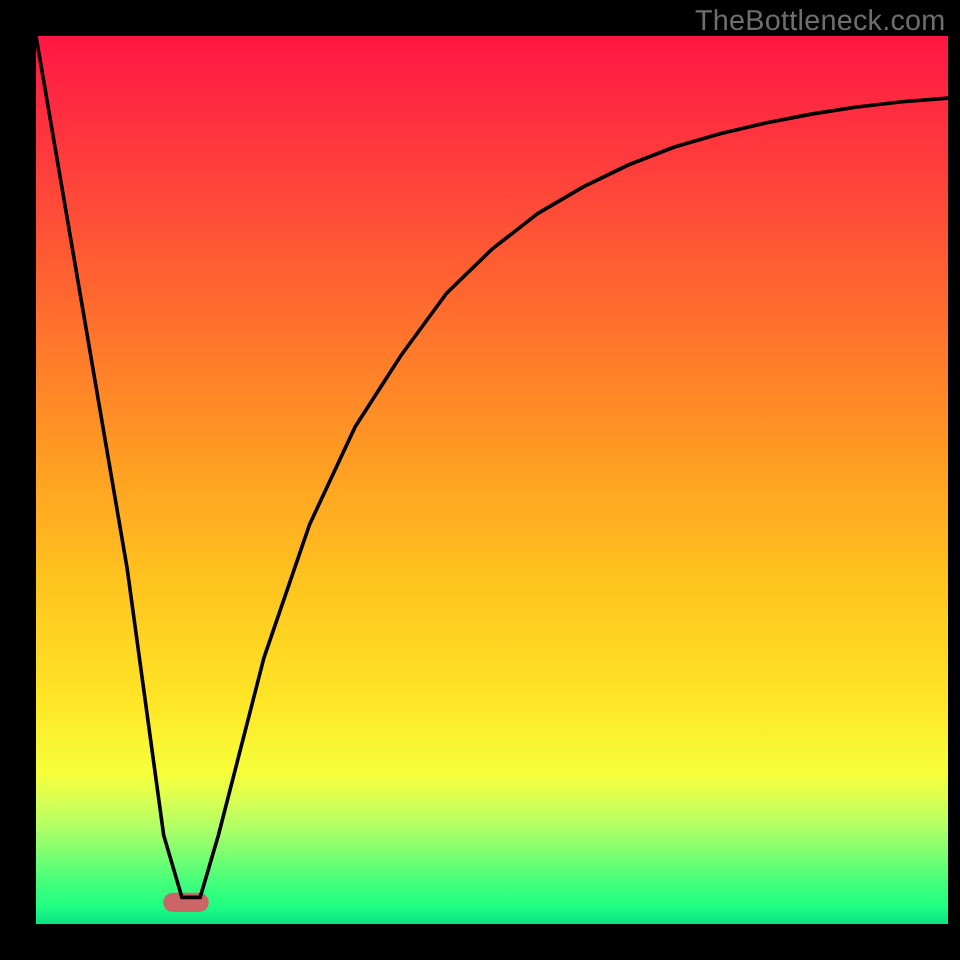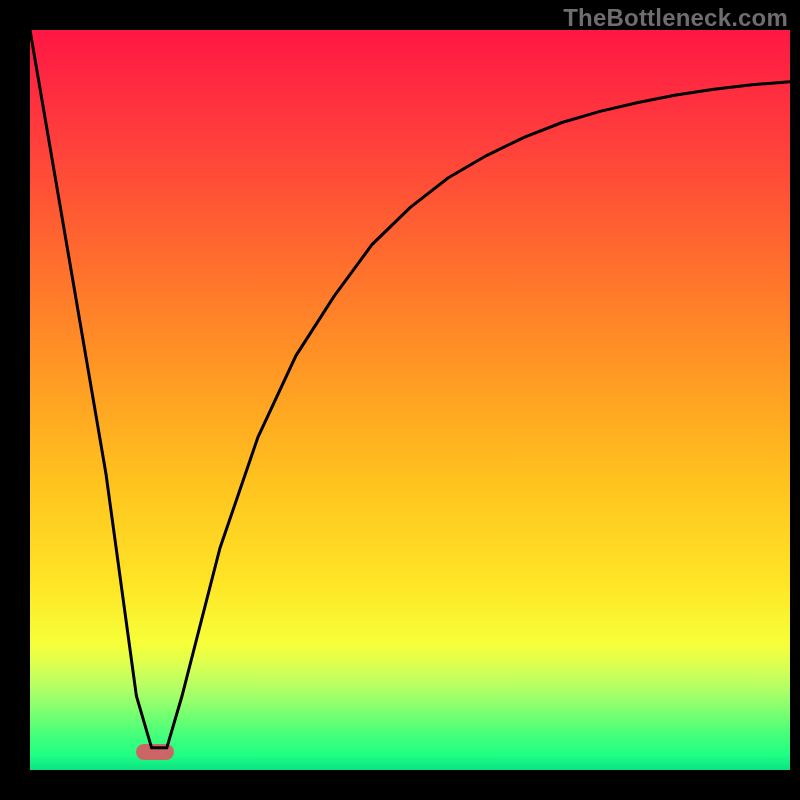--- a/index.html
+++ b/index.html
@@ -14,21 +14,21 @@
     position: relative;
     overflow: hidden;
     font-family: Arial, Helvetica, sans-serif;
   }
   .watermark {
     position: absolute;
     top: 4px;
     right: 12px;
     color: #6e6e6e;
     font-size: 24px;
-    font-weight: 700;
+    font-weight: 400;
     z-index: 10;
     letter-spacing: 0.2px;
   }
   .plot-area {
     position: absolute;
     left: 30px;
     top: 30px;
     width: 760px;
     height: 740px;
     overflow: hidden;

